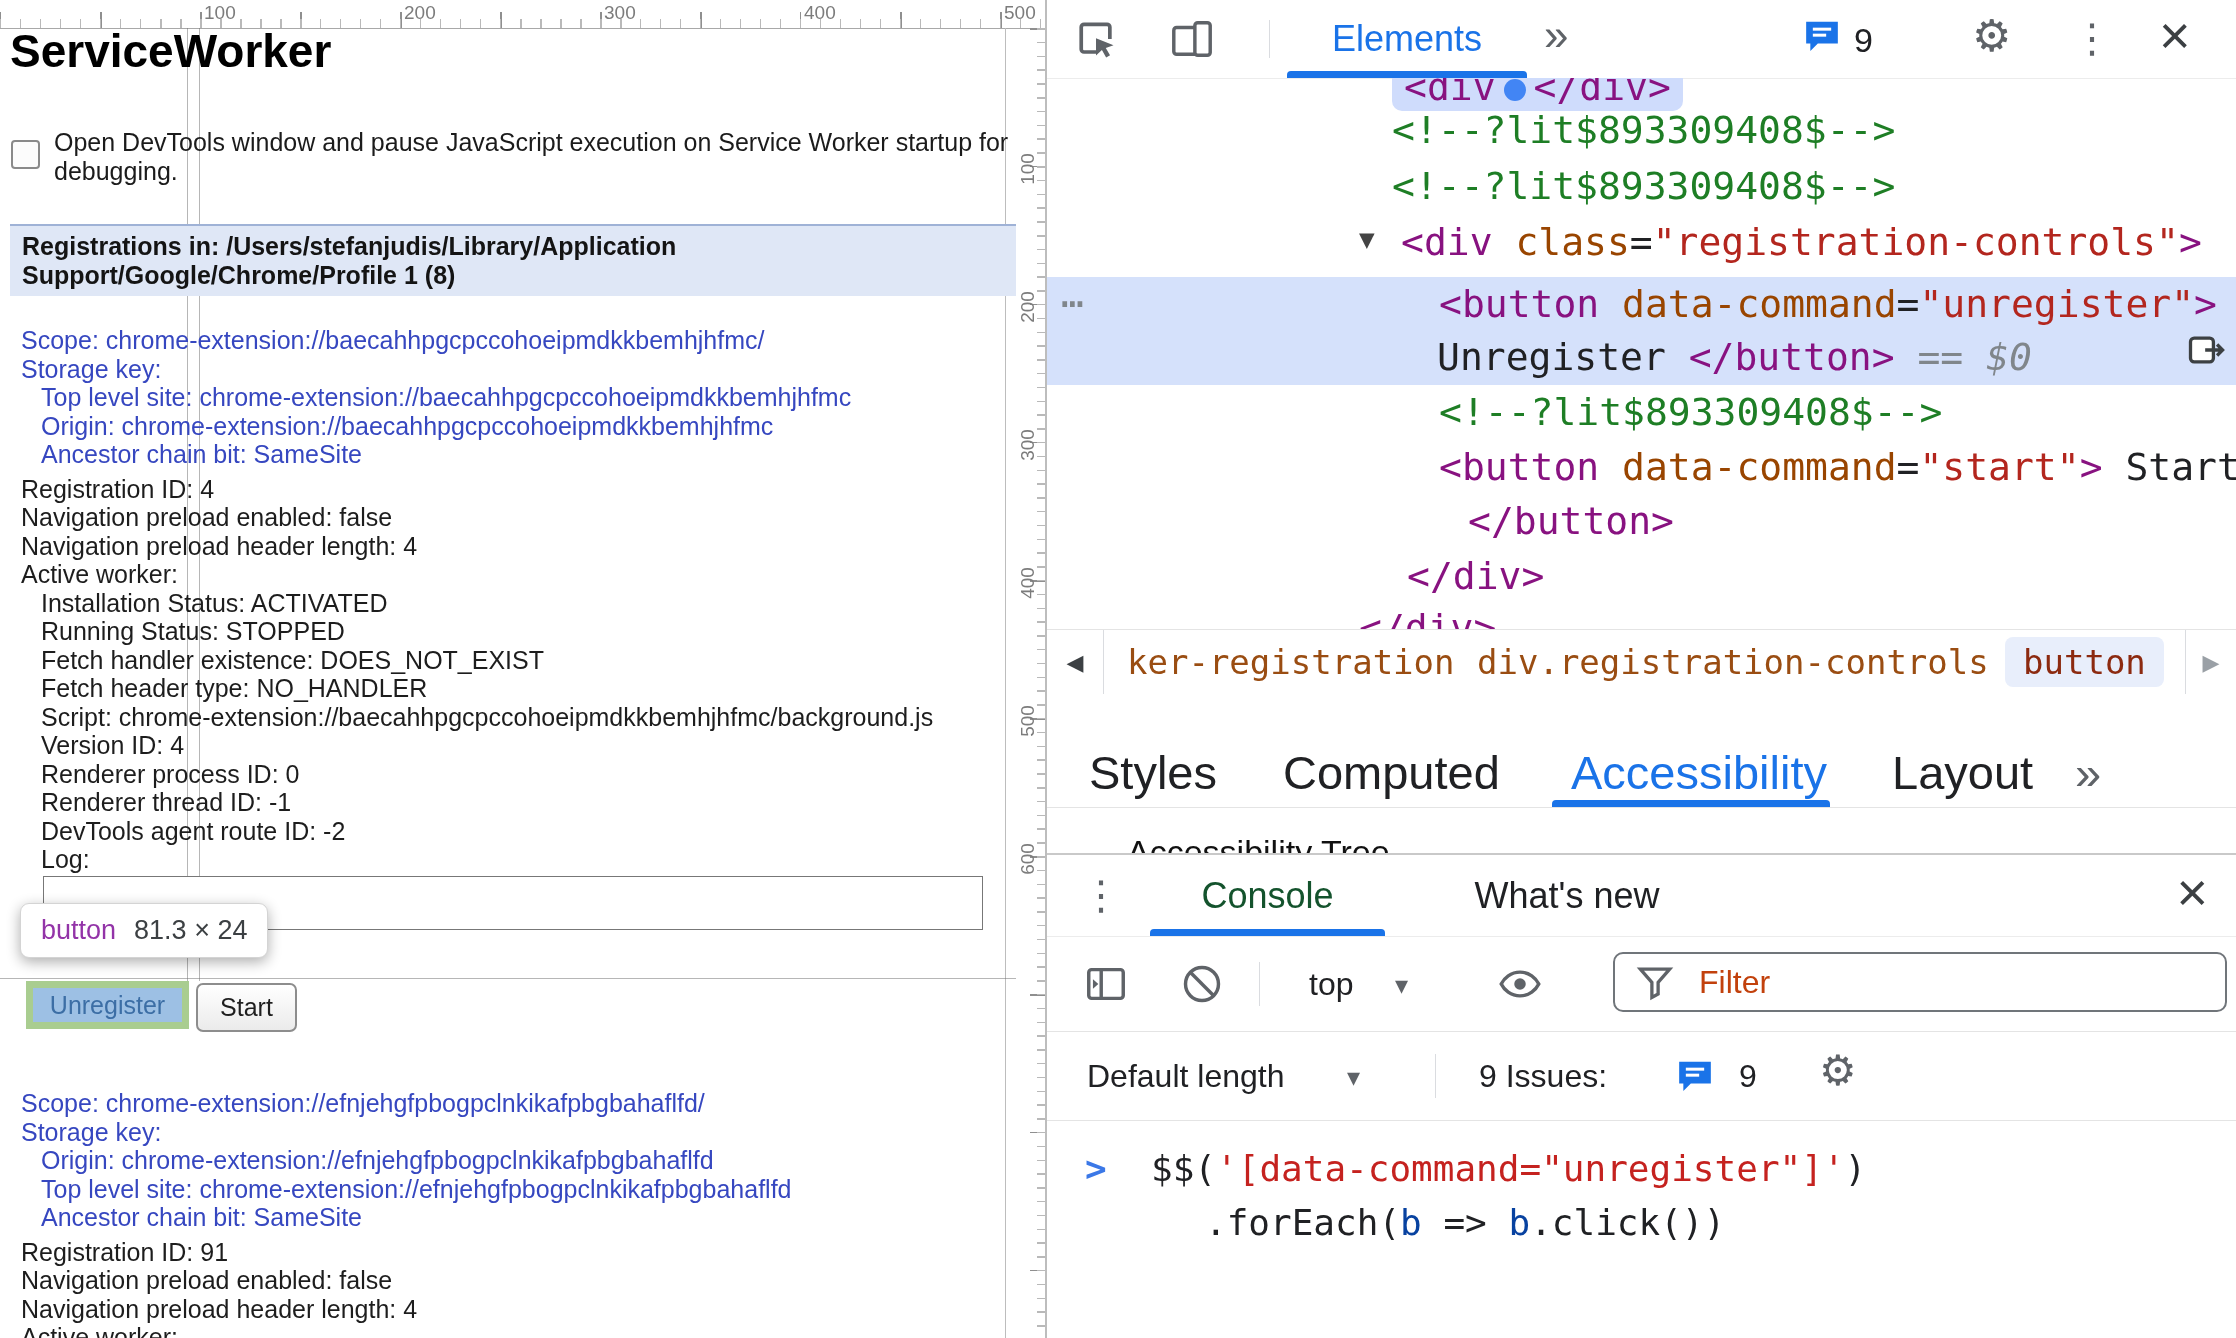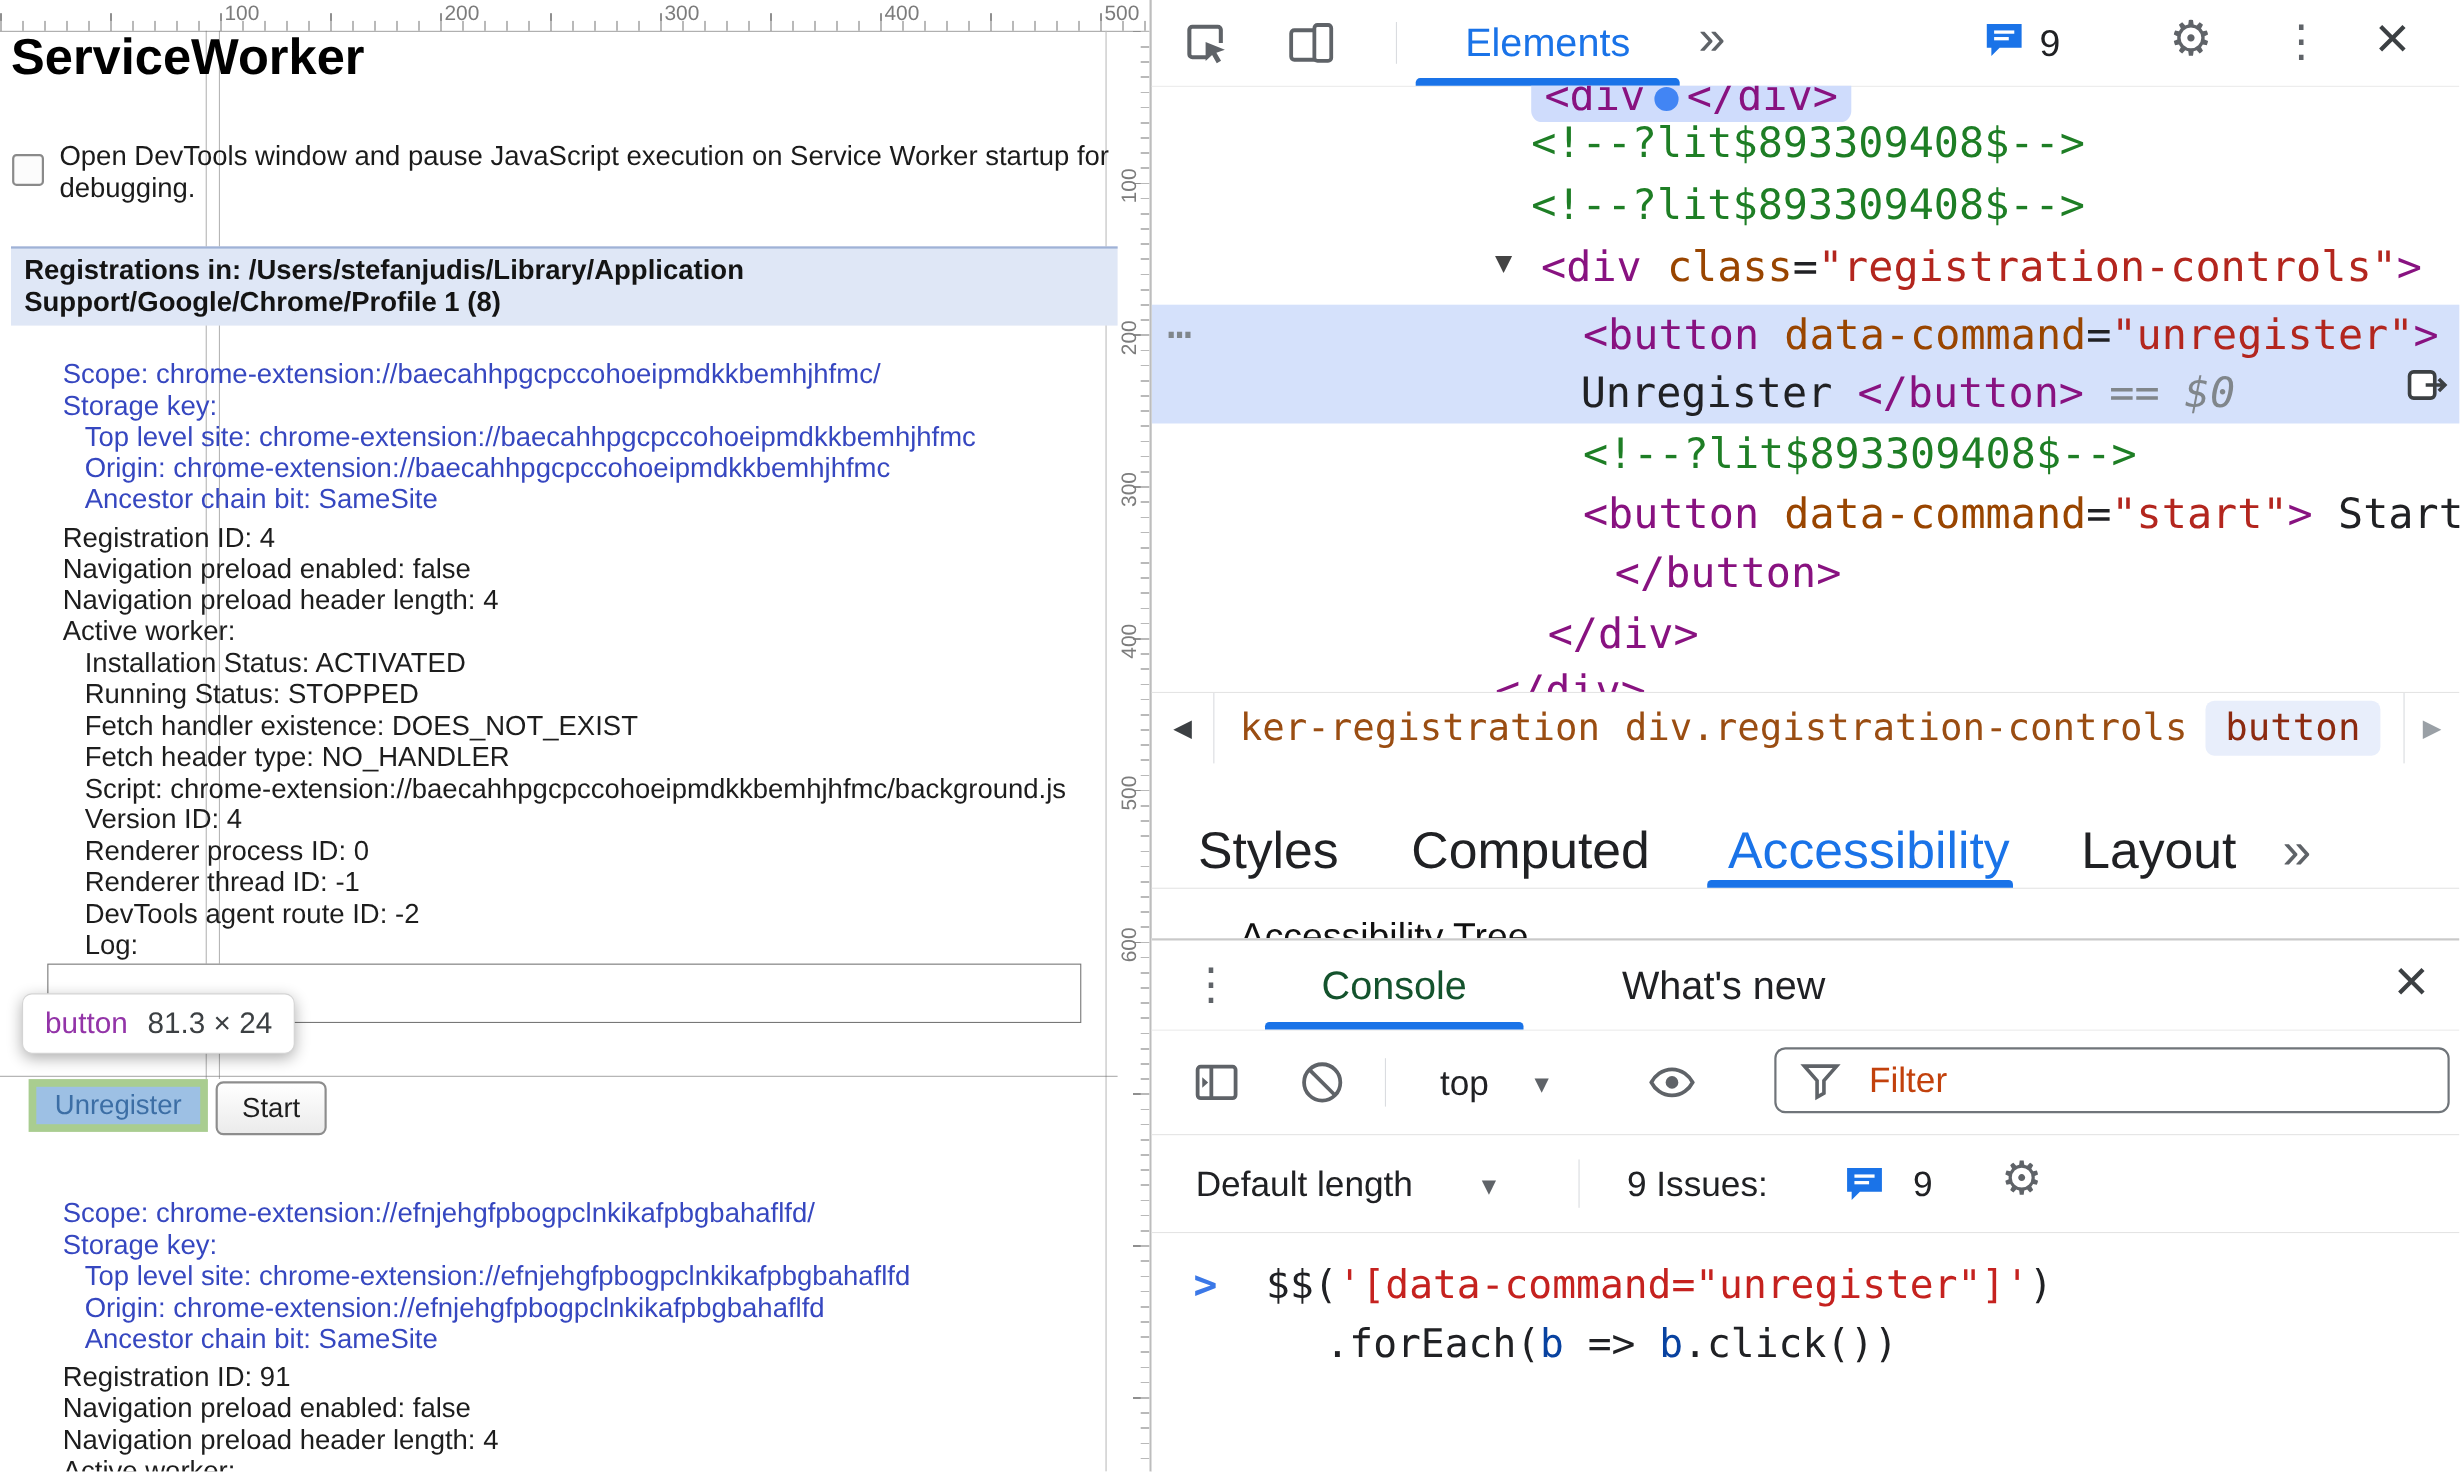--- a/index.html
+++ b/index.html
@@ -20,21 +20,21 @@
     transform:rotate(-90deg);}
   .vguide{position:absolute;top:28px;height:953px;width:0;border-left:1.5px solid rgba(110,110,110,.5);}
   .hguide{position:absolute;left:0;top:978px;width:1016px;height:0;border-top:1.5px solid rgba(110,110,110,.5);}
   .sw-title{position:absolute;left:10px;top:24px;margin:0;font-size:46px;line-height:54px;font-weight:bold;color:#000;}
   .checkbox{position:absolute;left:11px;top:140px;width:25px;height:25px;border:2px solid #8a8a8a;
     border-radius:4px;background:#fcfcfc;}
   .debug-label{position:absolute;left:54px;top:128px;width:960px;font-size:25px;line-height:29px;color:#1b1b1b;}
   .reg-header{position:absolute;left:10px;top:224px;width:982px;padding:6px 12px;background:#dfe7f6;
     border-top:2px solid #9fb2d6;font-size:25px;line-height:29px;font-weight:bold;color:#141414;}
   .reg-block{position:absolute;left:21px;font-size:25px;line-height:28.5px;white-space:nowrap;}
-  .ln{color:#1d1d1d;margin-left:36px;}
+  .ln{color:#1d1d1d;}
   .ln.lnk{color:#3647c0;}
   .ln.ind{padding-left:20px;}
   .ln.gap{margin-top:6px;}
   .log-box{position:absolute;left:43px;top:876px;width:938px;height:52px;border:1.5px solid #777;background:#fff;}
   .overlay-tooltip{position:absolute;left:20px;top:903px;display:flex;align-items:center;gap:18px;
     padding:11px 20px;background:#fff;border:1px solid #d4d4d4;border-radius:9px;
     box-shadow:0 4px 14px rgba(0,0,0,.32);font-size:27px;white-space:nowrap;z-index:5;}
   .tt-tag{color:#9334a8;font-weight:500;}
   .tt-dims{color:#3c4043;}
   .unreg-btn{position:absolute;left:26px;top:981px;width:163px;height:48px;background:#a9cd90;z-index:2;}
@@ -169,22 +169,22 @@
 
     <div class="unreg-btn">
       <span class="unreg-inner"></span>
       <span class="unreg-label">Unregister</span>
     </div>
     <div class="start-btn">Start</div>
 
     <div class="reg-block" style="top:1089px">
       <div class="ln lnk">Scope: chrome-extension://efnjehgfpbogpclnkikafpbgbahaflfd/</div>
       <div class="ln lnk">Storage key:</div>
+      <div class="ln lnk ind">Origin: chrome-extension://efnjehgfpbogpclnkikafpbgbahaflfd</div>
       <div class="ln lnk ind">Top level site: chrome-extension://efnjehgfpbogpclnkikafpbgbahaflfd</div>
-      <div class="ln lnk ind">Origin: chrome-extension://efnjehgfpbogpclnkikafpbgbahaflfd</div>
       <div class="ln lnk ind">Ancestor chain bit: SameSite</div>
       <div class="ln gap">Registration ID: 91</div>
       <div class="ln">Navigation preload enabled: false</div>
       <div class="ln">Navigation preload header length: 4</div>
       <div class="ln">Active worker:</div>
     </div>
   </div>
 
   <div class="devt">
 

